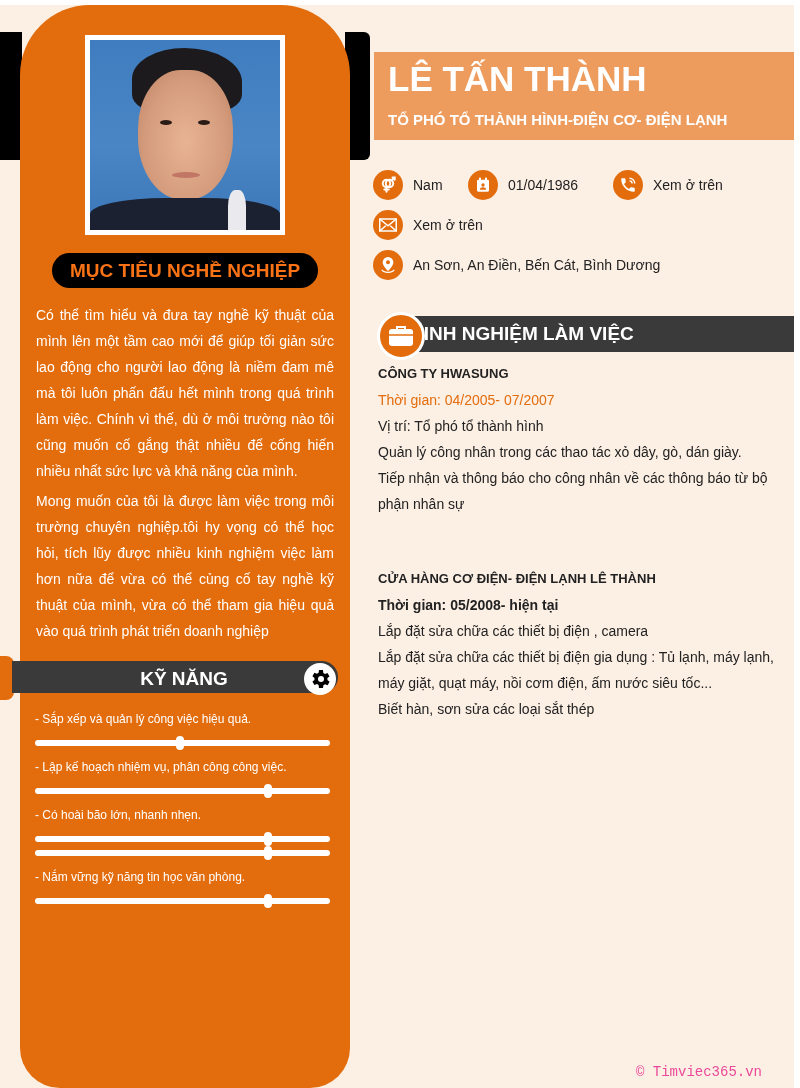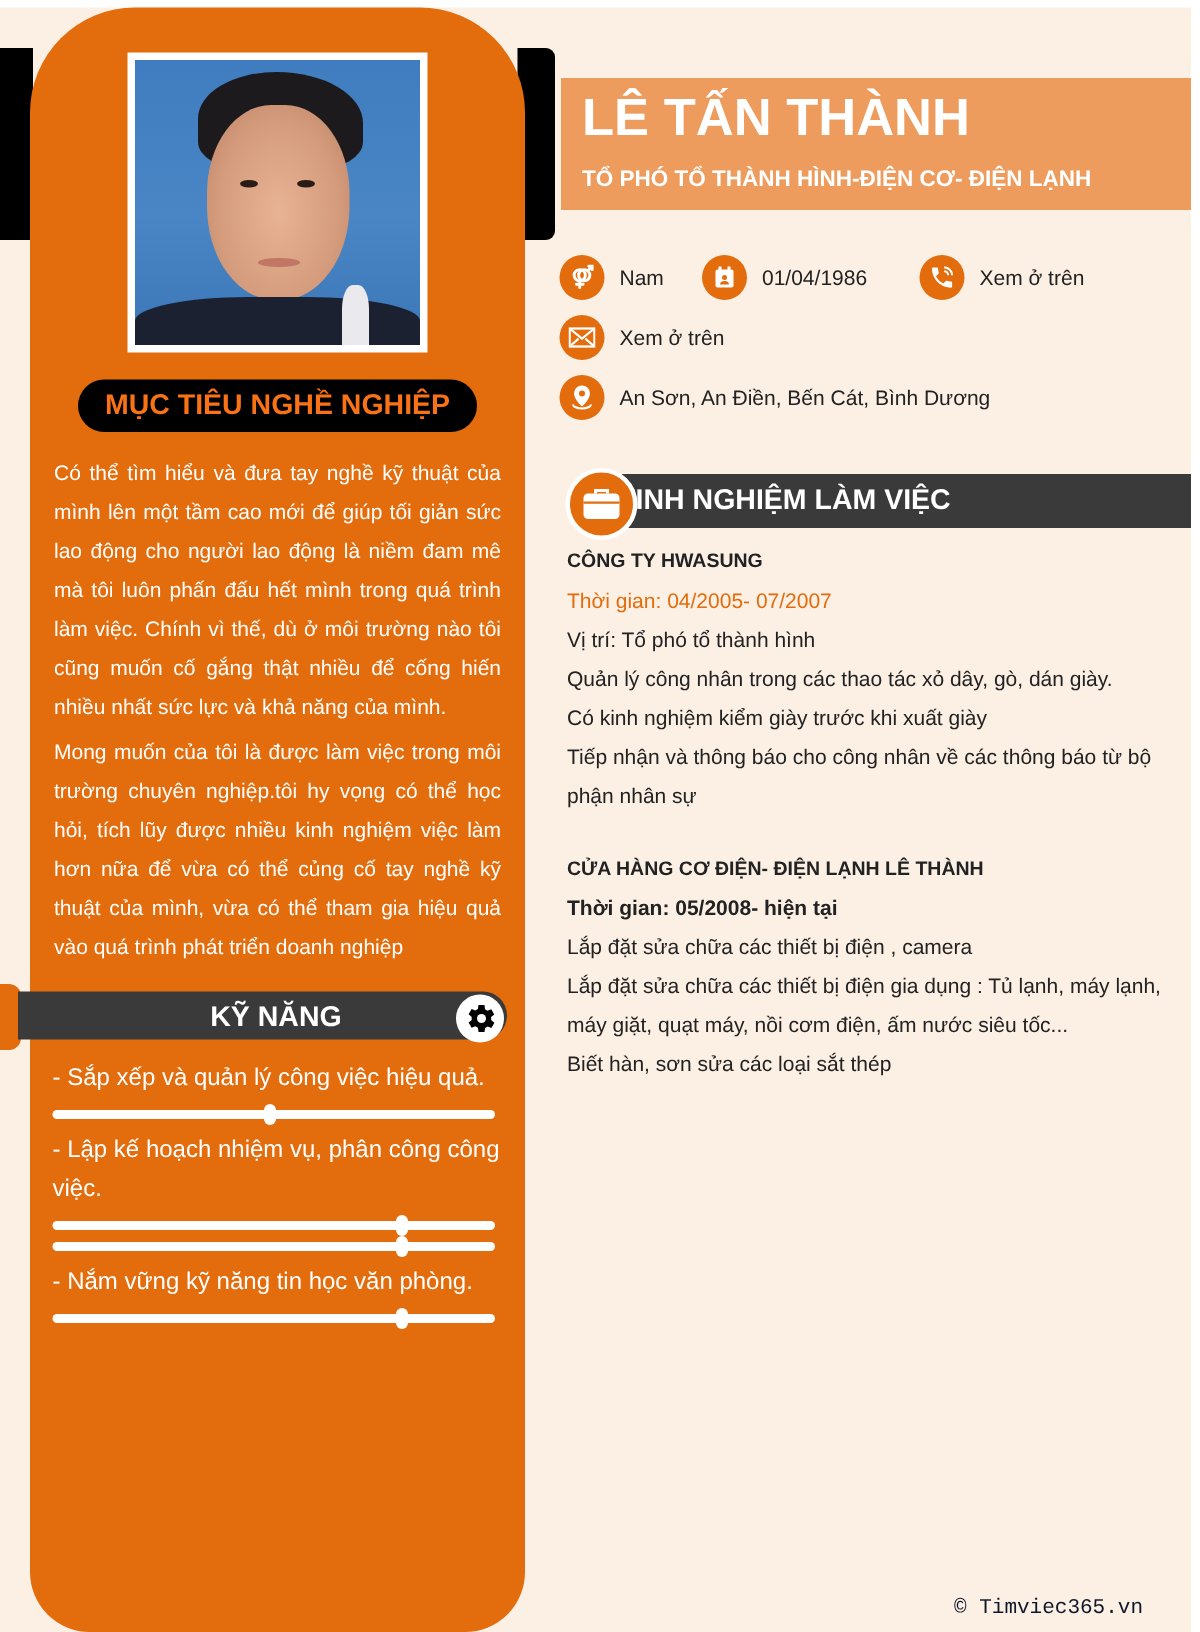--- a/index.html
+++ b/index.html
@@ -78,21 +78,21 @@
       color: #fff; font-weight: bold; font-size: 19px; line-height: 35px; text-align: center;
     }
     .skills-header .label { display: inline-block; padding-left: 18px; }
     .gear {
       position: absolute; right: 2px; top: 2px; width: 32px; height: 32px; border-radius: 50%;
       background: #fff; display: flex; align-items: center; justify-content: center;
     }
 
     .skills { position: absolute; left: 35px; top: 706px; width: 300px; }
     .skill { position: relative; margin-bottom: 8px; }
-    .skill-label { color: #fff; font-size: 16px; line-height: 26px; }
+    .skill-label { color: #fff; font-size: 12px; line-height: 26px; }
     .skill-bar {
       position: relative; height: 6px; margin-top: 8px; width: 295px;
       background: #fff; border-radius: 3px;
     }
     .skill-knob {
       position: absolute; top: -4px; width: 8px; height: 14px; background: #fff; border-radius: 4px;
       margin-left: -4px;
     }
 
     
@@ -127,21 +127,21 @@
       background: #e36c0c; border: 3px solid #fff; display: flex; align-items: center; justify-content: center;
     }
 
     .exp { position: absolute; left: 378px; width: 410px; font-size: 14px; color: #222; line-height: 26px; }
     .exp .company { font-weight: bold; font-size: 13px; text-transform: uppercase; }
     .exp .period-orange { color: #e36c0c; }
     .exp .period-bold { font-weight: bold; }
 
     .footer {
       position: absolute; left: 636px; top: 1064px; font-family: "Liberation Mono", "DejaVu Sans Mono", monospace;
-      font-size: 14px; color: #0f172a;
+      font-size: 14px; color: #ec4899;
     }
   </style>
 </head>
 <body>
 
 <div class="page"></div>
 
 <div class="tab-left"></div>
 <div class="tab-right"></div>
 
@@ -184,20 +184,26 @@
         <span class="skill-knob" style="left:49%;"></span>
       </div>
   </div>
   <div class="skill">
     <div class="skill-label">- Lập kế hoạch nhiệm vụ, phân công công việc.</div>
     <div class="skill-bar">
         <span class="skill-knob" style="left:79%;"></span>
       </div>
   </div>
   <div class="skill">
+    <div class="skill-label">- Có hoài bão lớn, nhanh nhẹn.</div>
+    <div class="skill-bar">
+        <span class="skill-knob" style="left:79%;"></span>
+      </div>
+  </div>
+  <div class="skill">
     <div class="skill-bar">
         <span class="skill-knob" style="left:79%;"></span>
       </div>
   </div>
   <div class="skill">
     <div class="skill-label">- Nắm vững kỹ năng tin học văn phòng.</div>
     <div class="skill-bar">
         <span class="skill-knob" style="left:79%;"></span>
       </div>
   </div>
@@ -274,21 +280,20 @@
     <rect x="1" y="4" width="24" height="17" rx="3" fill="#fff"></rect>
     <path d="M1 10h24" stroke="#e36c0c" stroke-width="1.5"></path>
   </svg>
 </div>
 
 <div class="exp" style="top:361px;">
   <div class="company">CÔNG TY HWASUNG</div>
   <div class="period-orange">Thời gian: 04/2005- 07/2007</div>
   <div>Vị trí: Tổ phó tổ thành hình</div>
   <div>Quản lý công nhân trong các thao tác xỏ dây, gò, dán giày.</div>
-  <div>Có kinh nghiệm kiểm giày trước khi xuất giày</div>
   <div>Tiếp nhận và thông báo cho công nhân về các thông báo từ bộ phận nhân sự</div>
 </div>
 
 <div class="exp" style="top:566px;">
   <div class="company">CỬA HÀNG CƠ ĐIỆN- ĐIỆN LẠNH LÊ THÀNH</div>
   <div class="period-bold">Thời gian: 05/2008- hiện tại</div>
   <div>Lắp đặt sửa chữa các thiết bị điện , camera</div>
   <div>Lắp đặt sửa chữa các thiết bị điện gia dụng : Tủ lạnh, máy lạnh, máy giặt, quạt máy, nồi cơm điện, ấm nước siêu tốc...</div>
   <div>Biết hàn, sơn sửa các loại sắt thép</div>
 </div>

